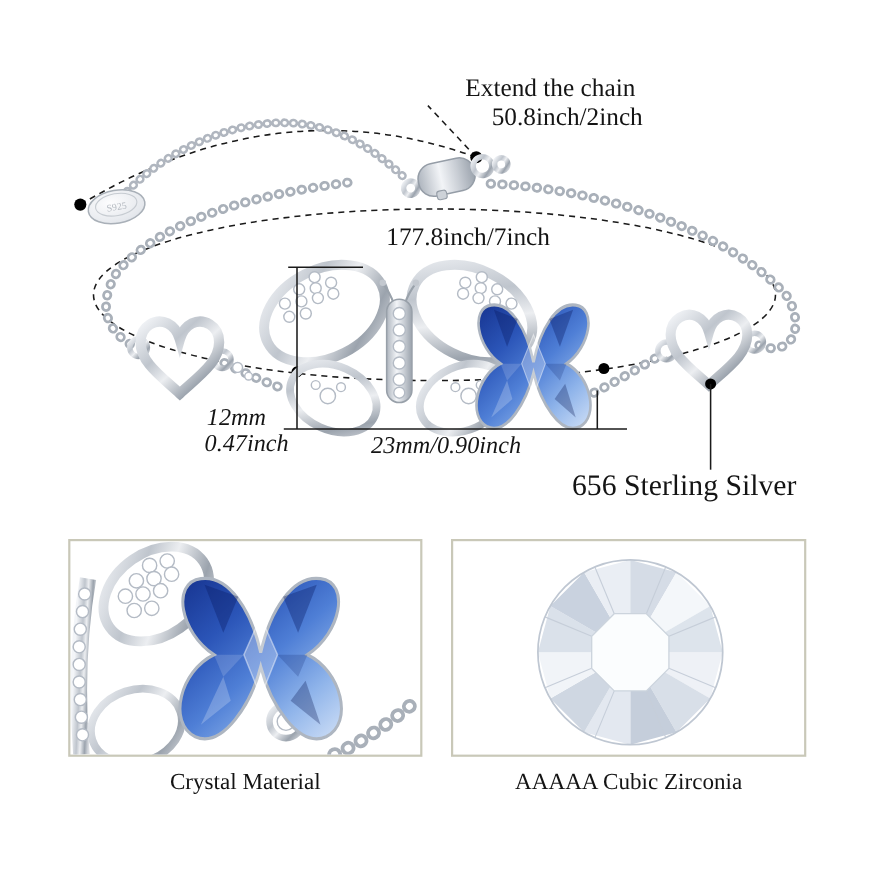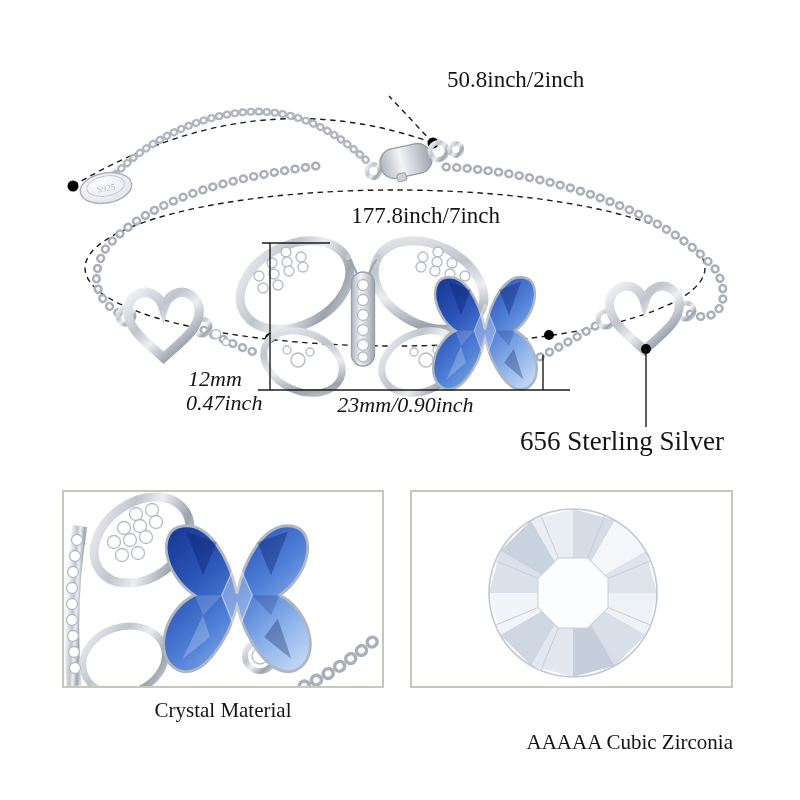--- a/index.html
+++ b/index.html
@@ -201,20 +201,21 @@
       <path d="M543,355 L543,390" class="meas"></path>
     </g>
 
     <g>
       <circle cx="646" cy="349" r="5" class="dot"></circle>
       <path d="M646,349 L646,427" class="meas"></path>
     </g>
   </svg>
 
   <div class="abs lbl t23" style="left:423px;top:66px;">
+    <div>Extend the chain</div>
     <div style="margin-left:24px">50.8inch/2inch</div>
   </div>
 
   <div class="abs lbl t23 center" style="left:300px;top:202px;width:200px;text-align:right;">177.8inch/7inch</div>
 
   <div class="abs lbl t22" style="left:188px;top:366px;">12mm</div>
   <div class="abs lbl t22" style="left:186px;top:390px;">0.47inch</div>
 
   <div class="abs lbl t22 center" style="left:298px;top:392px;width:215px;">23mm/0.90inch</div>
 
@@ -281,15 +282,15 @@
         <line x1="125.9" y1="115.6" x2="83.4" y2="133.2" class="facetLine"></line>
         <line x1="125.9" y1="86.4" x2="83.4" y2="68.8" class="facetLine"></line>
         <line x1="146.4" y1="65.9" x2="128.8" y2="23.4" class="facetLine"></line>
         <line x1="175.6" y1="65.9" x2="193.2" y2="23.4" class="facetLine"></line>
         <line x1="196.1" y1="86.4" x2="238.6" y2="68.8" class="facetLine"></line>
         <polygon points="196.1,115.6 175.6,136.1 146.4,136.1 125.9,115.6 125.9,86.4 146.4,65.9 175.6,65.9 196.1,86.4" fill="#fbfdfe" stroke="#ccd4dd" stroke-width="1.2"></polygon>
         <circle cx="161" cy="101" r="84" fill="none" stroke="#bfc7d2" stroke-width="1.6"></circle>
       </g>
     </svg>
   </div>
-  <div class="abs lbl t21 center" style="left:410px;top:730px;width:323px;text-align:right;">AAAAA Cubic Zirconia</div>
+  <div class="abs lbl t21 center" style="left:410px;top:698px;width:323px;">AAAAA Cubic Zirconia</div>
 
 </div>
 
 </body></html>

